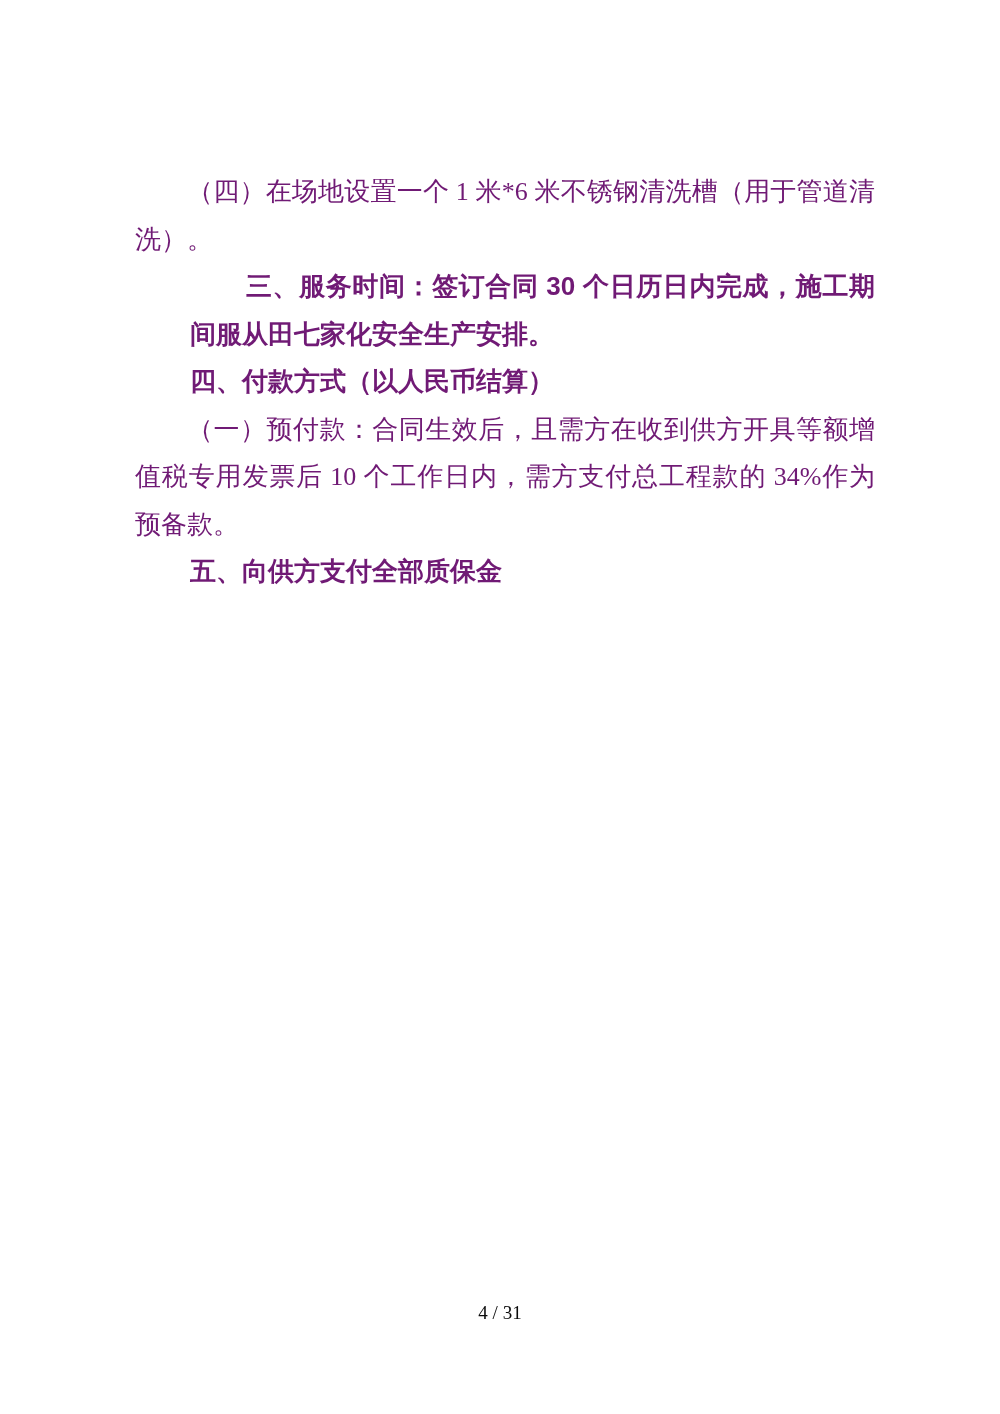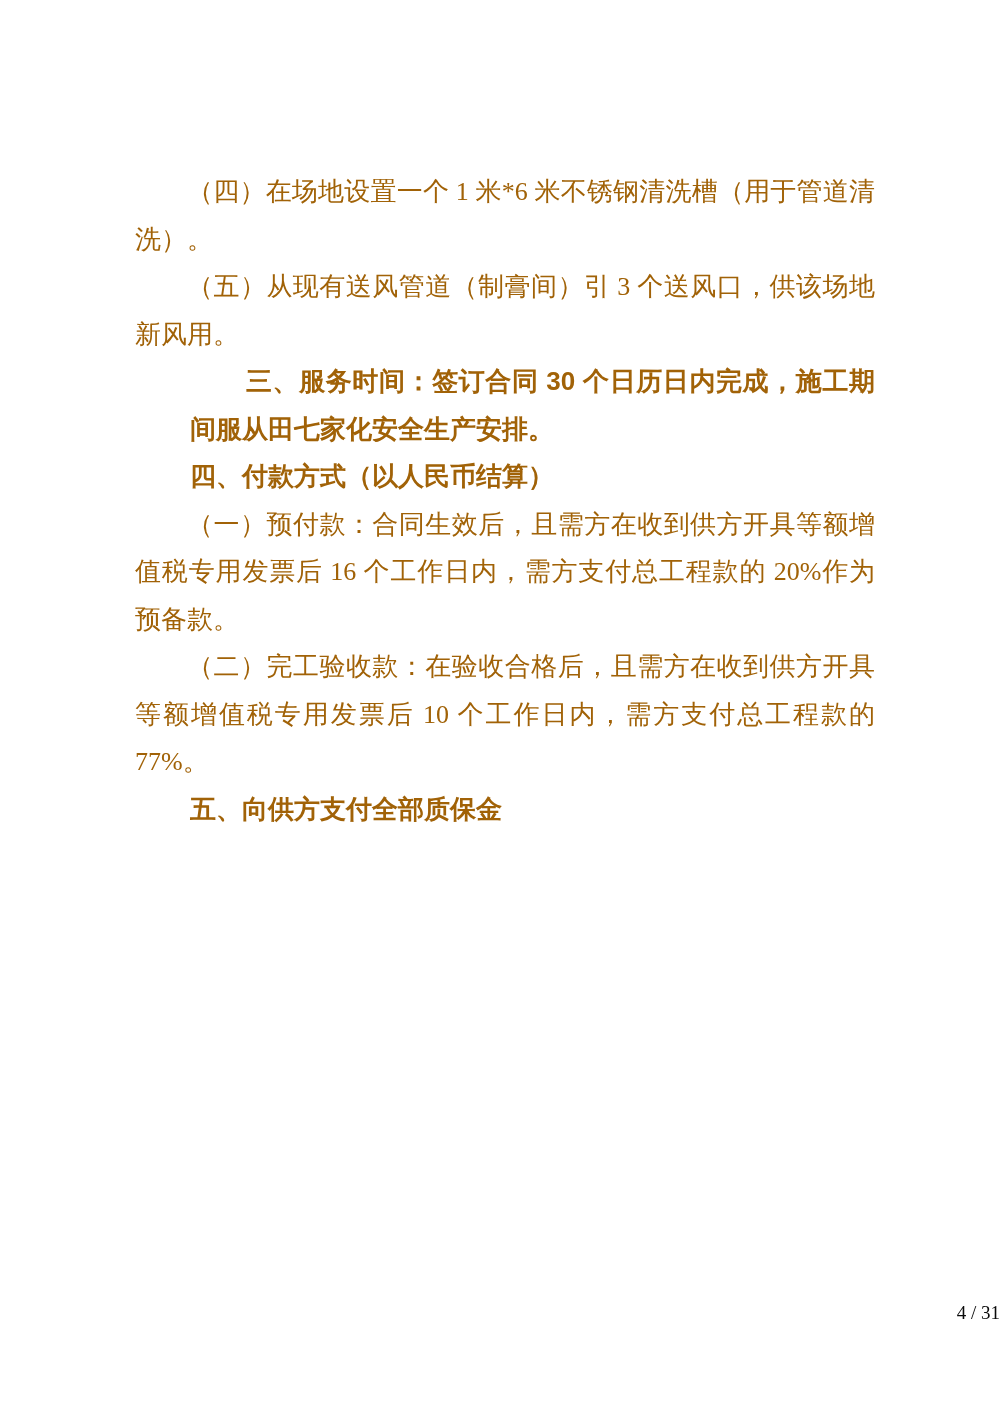--- a/index.html
+++ b/index.html
@@ -18,54 +18,52 @@
     padding: 168px 125px 0 135px;
     overflow: hidden;
   }
   .doc-body p {
     margin: 0;
     padding: 0;
     font-size: 26px;
     line-height: 47.5px;
     text-align: justify;
     text-align-last: left;
-    color: #a16207;
+    color: #701a75;
   }
   p.body-par {
     font-family: "Liberation Serif", "DejaVu Serif", serif;
     text-indent: 52px;
   }
   p.heading-par {
     font-family: "Liberation Sans", "DejaVu Sans", sans-serif;
     font-weight: bold;
     text-indent: 55px;
   }
   p.heading-par.hang {
     margin-left: 55px;
     text-indent: 56px;
   }
   .footer {
     position: absolute;
     left: 0;
     right: 0;
     top: 1302px;
-    text-align: right;
+    text-align: center;
     font-family: "Liberation Serif", "DejaVu Serif", serif;
     font-size: 19px;
     color: #0a0a0a;
   }
 </style>
 </head>
 <body>
 
 <div class="page">
   <div class="doc-body">
     <p class="body-par">（四）在场地设置一个 1 米*6 米不锈钢清洗槽（用于管道清洗）。</p>
-    <p class="body-par">（五）从现有送风管道（制膏间）引 3 个送风口，供该场地新风用。</p>
     <p class="heading-par hang">三、服务时间：签订合同 30 个日历日内完成，施工期间服从田七家化安全生产安排。</p>
     <p class="heading-par">四、付款方式（以人民币结算）</p>
-    <p class="body-par">（一）预付款：合同生效后，且需方在收到供方开具等额增值税专用发票后 16 个工作日内，需方支付总工程款的 20%作为预备款。</p>
-    <p class="body-par">（二）完工验收款：在验收合格后，且需方在收到供方开具等额增值税专用发票后 10 个工作日内，需方支付总工程款的 77%。</p>
+    <p class="body-par">（一）预付款：合同生效后，且需方在收到供方开具等额增值税专用发票后 10 个工作日内，需方支付总工程款的 34%作为预备款。</p>
     <p class="heading-par">五、向供方支付全部质保金</p>
   </div>
 
   <div class="footer">4 / 31</div>
 </div>
 
 </body></html>

